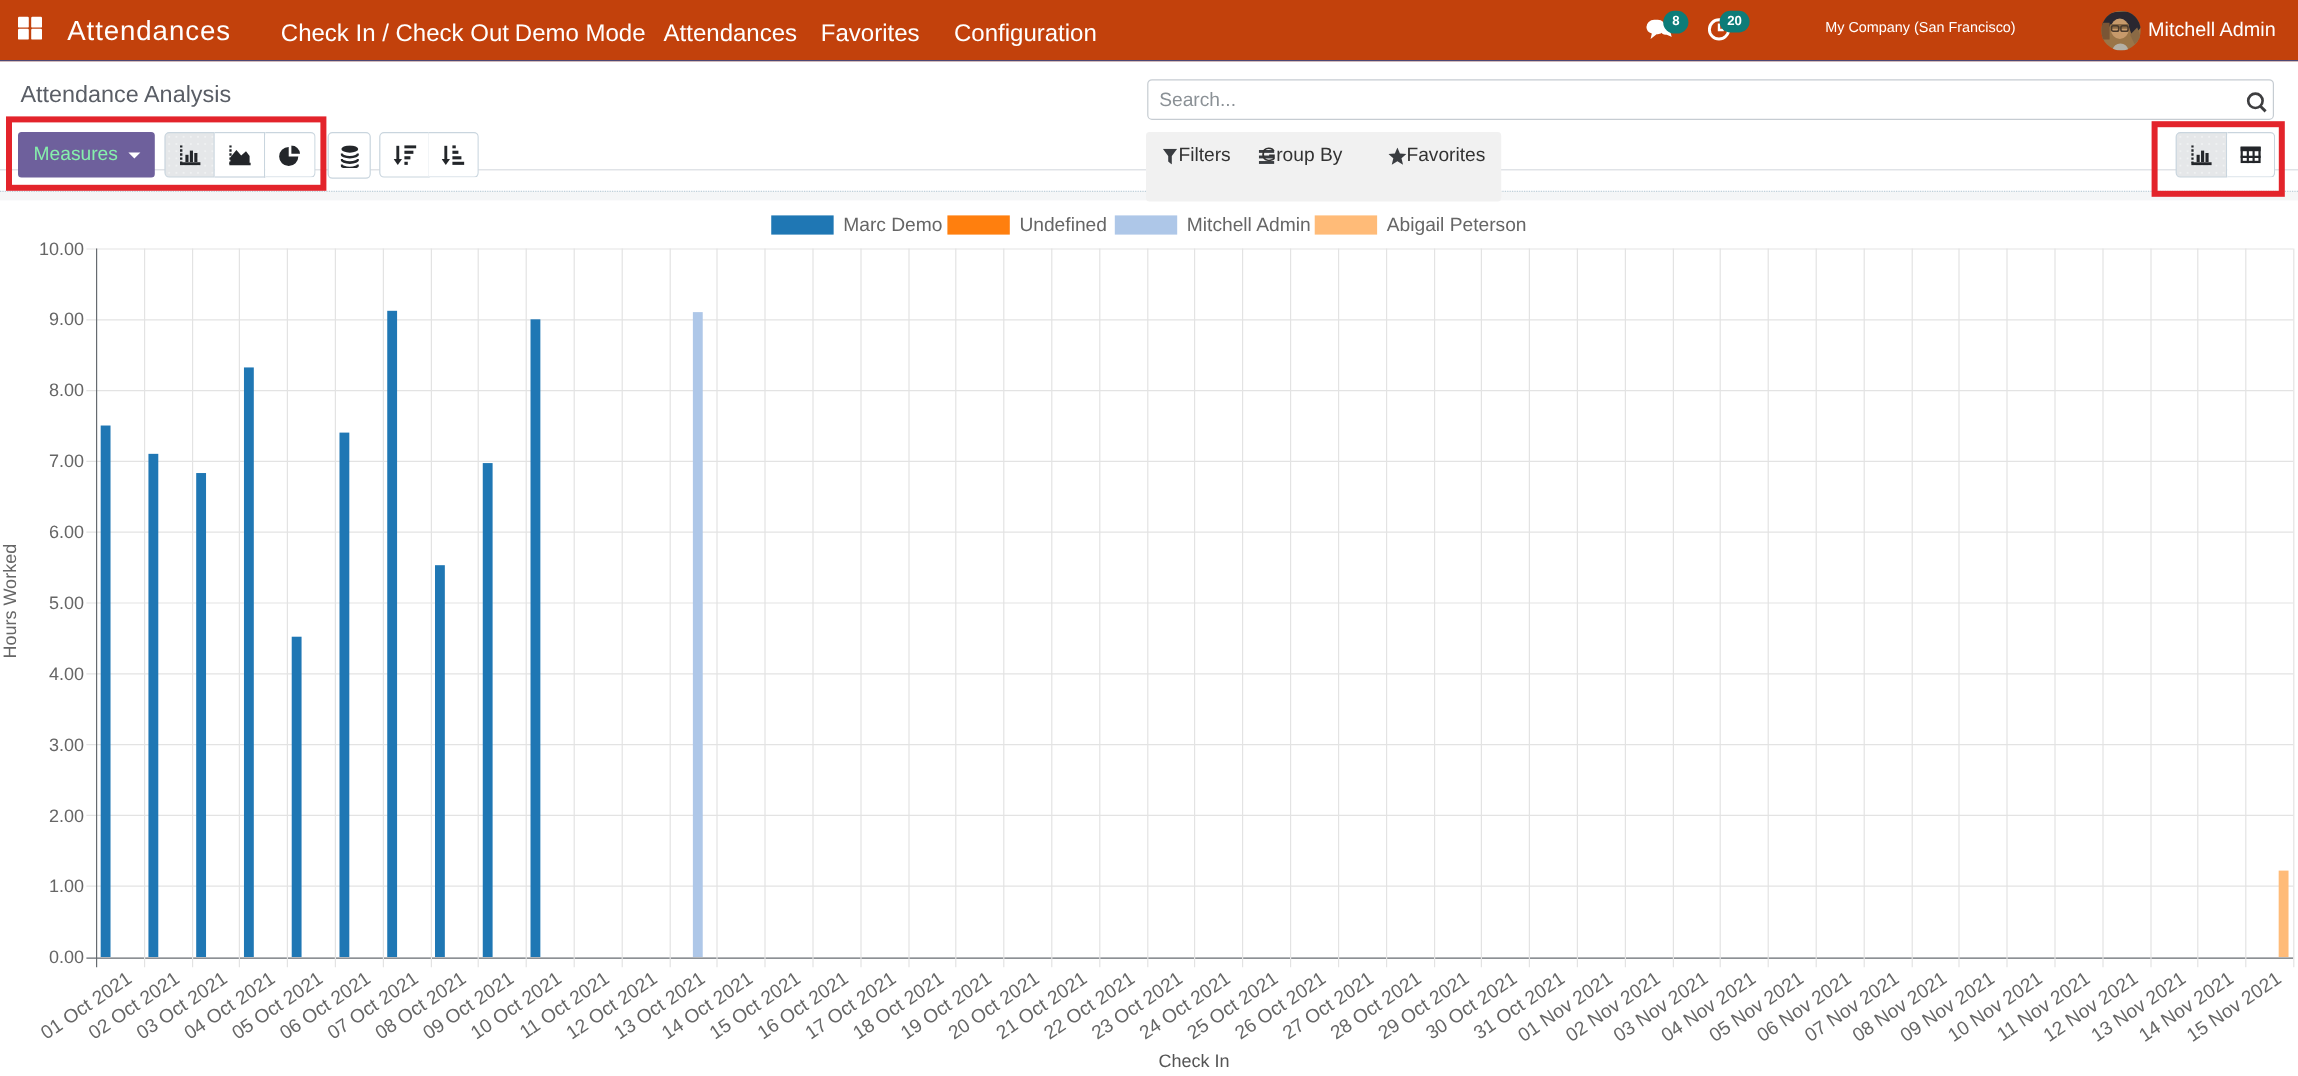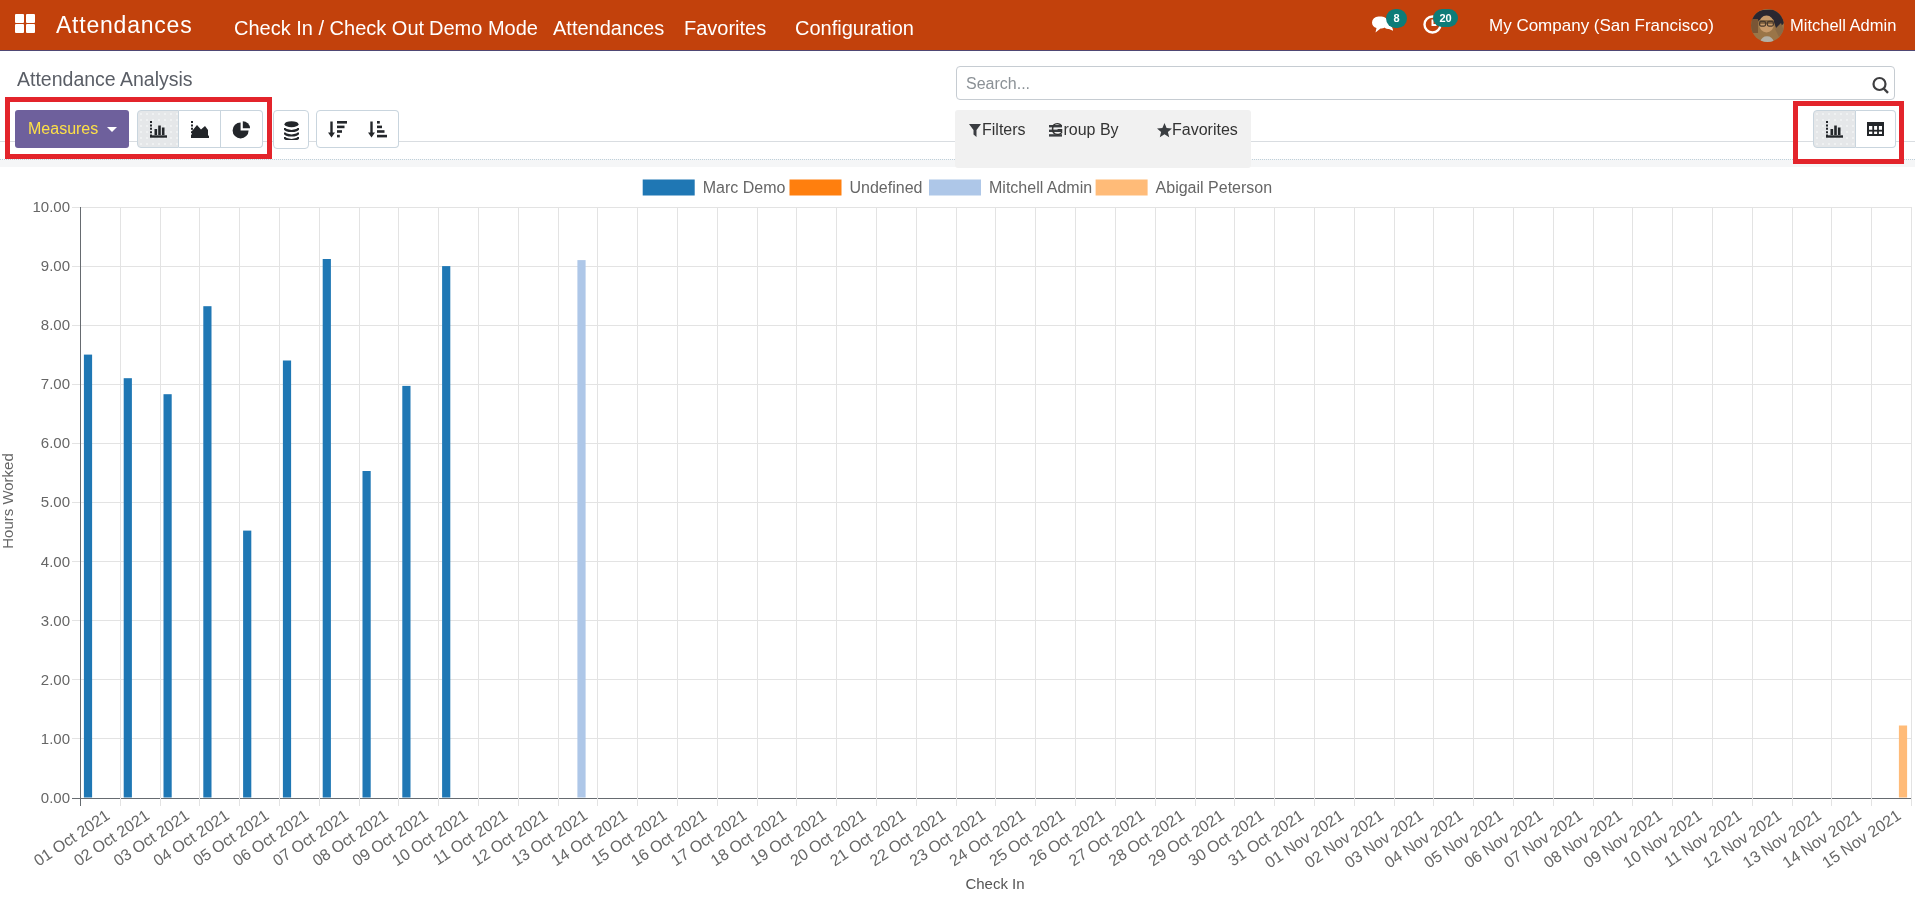--- a/index.html
+++ b/index.html
@@ -10,21 +10,21 @@
 .navitem { position:absolute; top:17px; color:#fff; font-size:20px; }
 #appsicon { position:absolute; left:14.5px; top:14px; width:21px; height:19px; }
 #appsicon div { position:absolute; width:9.3px; height:8.6px; background:#fff; border-radius:1px; }
 .badge { position:absolute; background:#0d7c78; color:#fff; font-size:11px; font-weight:bold; border-radius:10px; text-align:center; line-height:18px; }
 
 #cp { position:absolute; left:0; top:52px; width:1915px; height:90px; background:#fff; border-bottom:1px solid #d9dde1; }
 #strip { position:absolute; left:0; top:159px; width:1915px; height:8px; background:#f5f6f7; border-top:1px dotted #bfd0da; }
 #title { position:absolute; left:17px; top:15.5px; font-size:19.5px; color:#5a5e66; }
 .btn { position:absolute; height:38px; background:#fff; border:1px solid #c9d5de; border-radius:4px; }
 .btn.active { background-color:#e5e7e9; background-image:radial-gradient(circle, #eff1f2 1px, rgba(0,0,0,0) 1.1px); background-size:6px 6px; }
-#measures { position:absolute; left:15px; top:110px; width:114px; height:38px; background:#6e609c; border-radius:3px; color:#fde047; font-size:16px; text-align:left; line-height:38px; padding-left:13px; }
+#measures { position:absolute; left:15px; top:110px; width:114px; height:38px; background:#6e609c; border-radius:3px; color:#86efac; font-size:16px; text-align:left; line-height:38px; padding-left:13px; }
 #measures .caret { position:absolute; right:12px; top:17px; width:0; height:0; border-left:5px solid transparent; border-right:5px solid transparent; border-top:5px solid #fff; }
 .redbox { position:absolute; border:5px solid #e3242b; }
 #filterbar { position:absolute; left:955px; top:110px; width:296px; height:58px; background:#f1f1f1; border-radius:3px; color:#333; font-size:16px; }
 #search { position:absolute; left:956px; top:66px; width:939px; height:34px; border:1px solid #c6ccd2; border-radius:4px; background:#fff; }
 #search .ph { position:absolute; left:9px; top:8px; font-size:16px; color:#8b9196; }
 .flab { position:absolute; top:11px; font-size:16px; color:#333; }
 </style></head>
 <body>
 <div id="nav">
   <div id="appsicon">
@@ -42,21 +42,21 @@
   <svg class="abs" style="left:1371px;top:15px" width="22" height="20" viewBox="0 0 22 20">
     <path d="M1 7.5 a6.5 6 0 0 1 6.5 -6 h3 a6.5 6 0 0 1 6.5 6 a6.5 6 0 0 1 -6.5 6 h-1 l-5 4 l1 -4.5 a6.5 6 0 0 1 -4.5 -5.5z" fill="#fff"></path>
     <path d="M13 6 a5.5 5.5 0 0 1 5.5 -1 a5 5 0 0 1 2.5 7 l1.5 4 l-4.5 -2 a6 6 0 0 1 -4 -1z" fill="#fff"></path>
   </svg>
   <div class="badge" style="left:1386px;top:9px;width:21px;height:19px;line-height:19px;">8</div>
   <svg class="abs" style="left:1422px;top:14px" width="21" height="21" viewBox="0 0 21 21">
     <circle cx="10.5" cy="10.5" r="8" fill="none" stroke="#fff" stroke-width="2.4"></circle>
     <path d="M10.5 5.5 v5.5 h4" fill="none" stroke="#fff" stroke-width="2"></path>
   </svg>
   <div class="badge" style="left:1433px;top:9px;width:25px;height:18px;">20</div>
-  <div class="navitem" style="left:1489px;font-size:17px;top:16px">My Company (San Francisco)</div>
+  <div class="navitem" style="left:1521px;font-size:12px;top:16px">My Company (San Francisco)</div>
   <svg class="abs" style="left:1751px;top:9px" width="33" height="33" viewBox="0 0 33 33">
     <defs>
         <clipPath id="avc">
           <circle cx="16.5" cy="16.5" r="16.5"></circle>
         </clipPath>
       </defs>
     <g clip-path="url(#avc)">
       <rect width="33" height="33" fill="#9a7548"></rect>
       <path d="M0 10 Q4 2 12 1 L33 0 L33 14 L26 22 L22 10 L8 11 L4 18 Z" fill="#2a2730"></path>
       <path d="M0 10 h7 v14 h-7z" fill="#7a5535"></path>

